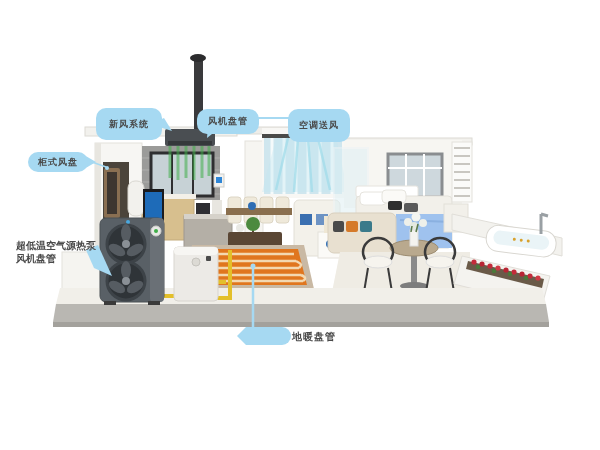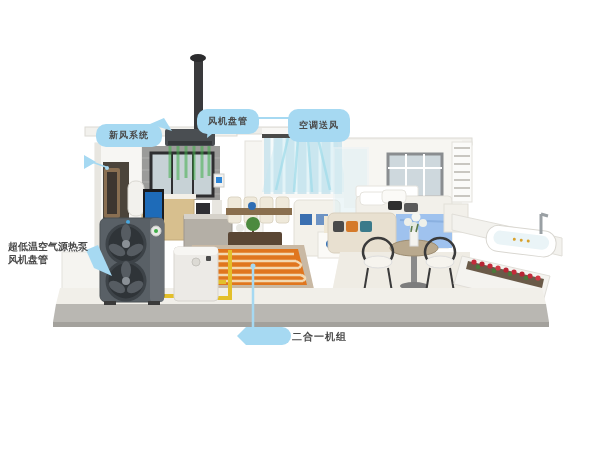--- a/index.html
+++ b/index.html
@@ -317,27 +317,28 @@
     <circle cx="107" cy="168" r="2" fill="#a6d9f2"></circle>
 
     <polygon points="86,250 98,245 112,276 94,268" fill="#a6d9f2"></polygon>
 
     <circle cx="253" cy="266" r="2.5" fill="#a6d9f2"></circle>
     <line x1="253" y1="266" x2="253" y2="330" stroke="#a6d9f2" stroke-width="2.5"></line>
     <path d="M246,327 h36 a9,9 0 0 1 0,18 h-36 l-9,-9 z" fill="#a6d9f2"></path>
   </g>
 </svg>
 
-<div class="callout" id="label-fresh-air" style="left:96px;top:124px;width:66px;height:23px;">新风系统</div>
+<div class="callout" id="label-fresh-air" style="left:96px;top:108px;width:66px;height:32px;">新风系统</div>
 
 <div class="callout" id="label-fan-coil" style="left:197px;top:109px;width:62px;height:25px;">风机盘管</div>
 
 <div class="callout" id="label-air-supply" style="left:288px;top:109px;width:62px;height:33px;">空调送风</div>
 
-
-<div class="plain-label" id="label-heat-pump" style="left:8px;top:240px;">
+<div class="callout" id="label-cabinet" style="left:28px;top:152px;width:60px;height:20px;">柜式风盘</div>
+
+<div class="plain-label" id="label-heat-pump" style="left:16px;top:240px;font-family:Liberation Mono, monospace;">
   <div>超低温空气源热泵</div>
   <div>风机盘管</div>
 </div>
 
-<div class="plain-label" id="label-floor-heating" style="left:292px;top:330px;">二合一机组</div>
+<div class="plain-label" id="label-floor-heating" style="left:292px;top:330px;">地暖盘管</div>
 
 </div>
 
 </body></html>

